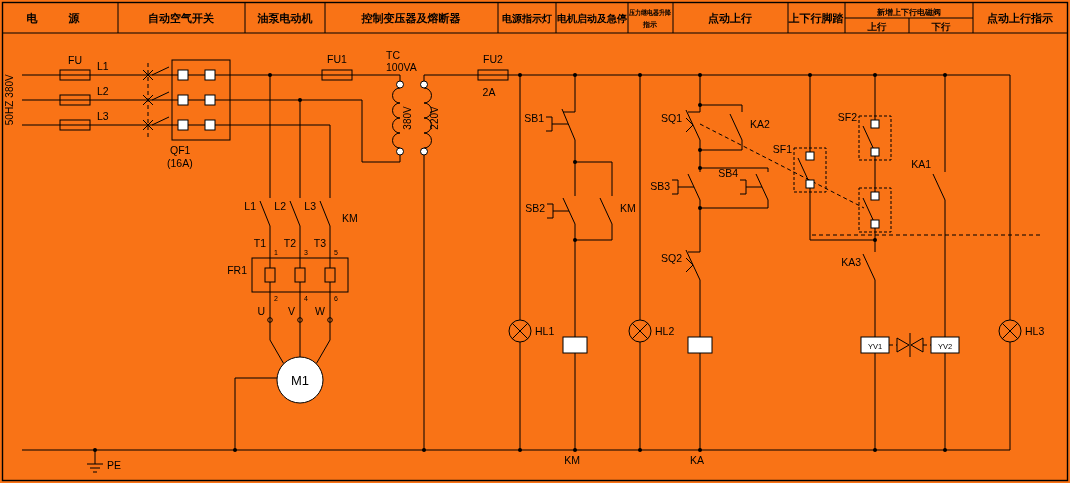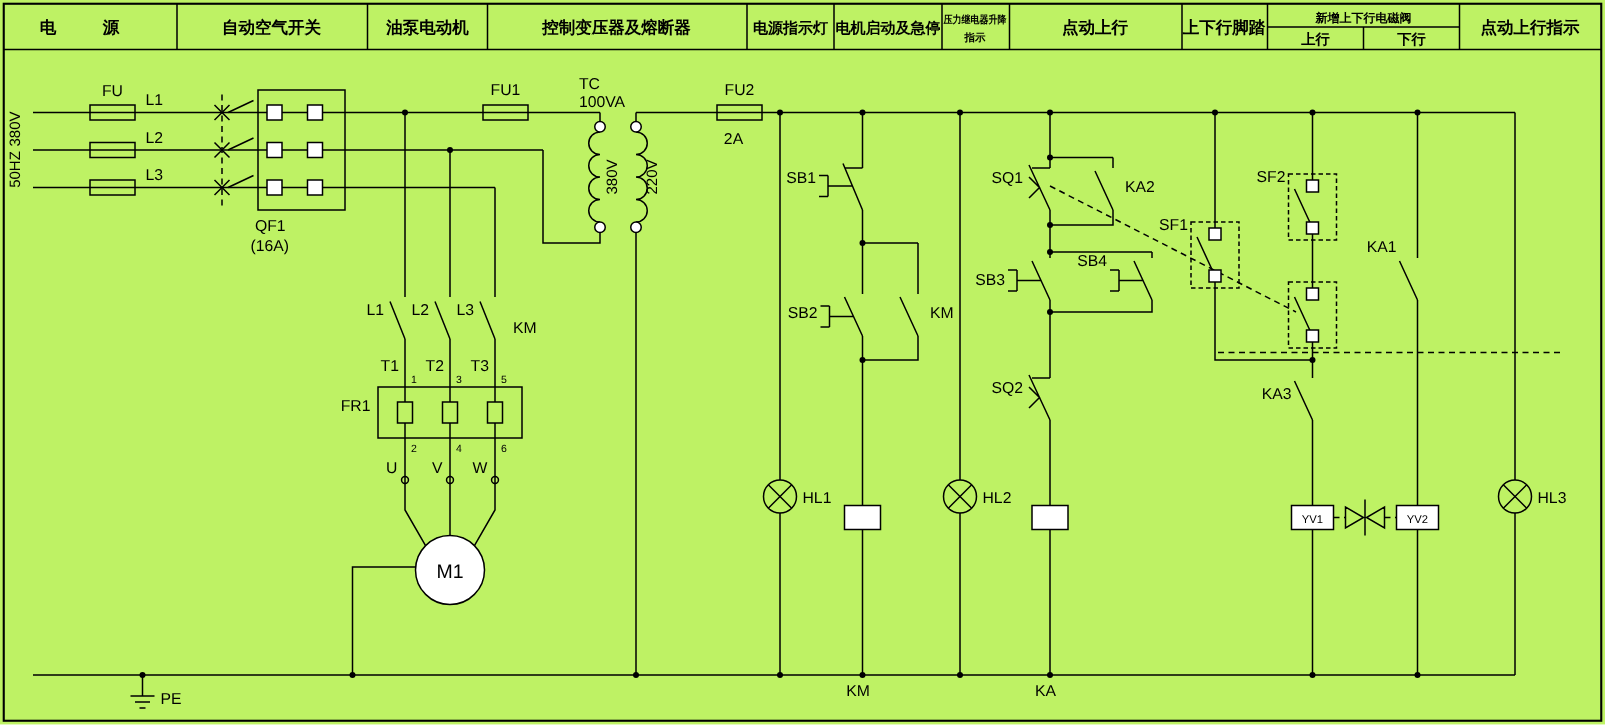--- a/index.html
+++ b/index.html
@@ -1,16 +1,16 @@
 <!DOCTYPE html>
 <html><head>
 <meta charset="utf-8">
 <style>
   html,body{margin:0;padding:0;background:#fff;}
-  .canvas{width:1070px;height:483px;background:#bef264;position:relative;overflow:hidden;}
+  .canvas{width:1070px;height:483px;background:#f97316;position:relative;overflow:hidden;}
   svg{display:block;}
   svg text{font-family:"Liberation Sans","DejaVu Sans",sans-serif;fill:#000;}
   .w{stroke:#000;stroke-width:1;fill:none;}
   .w2{stroke:#000;stroke-width:1.4;fill:none;}
   .d{stroke:#000;stroke-width:1;fill:none;stroke-dasharray:4 3;}
   .d2{stroke:#000;stroke-width:1;fill:none;stroke-dasharray:3 2;}
   .box{fill:#fff;stroke:#000;stroke-width:1;}
   .nofill{fill:none;stroke:#000;stroke-width:1;}
   .dot{fill:#000;stroke:none;}
   .h11{font-size:11px;font-weight:700;text-anchor:middle;}

